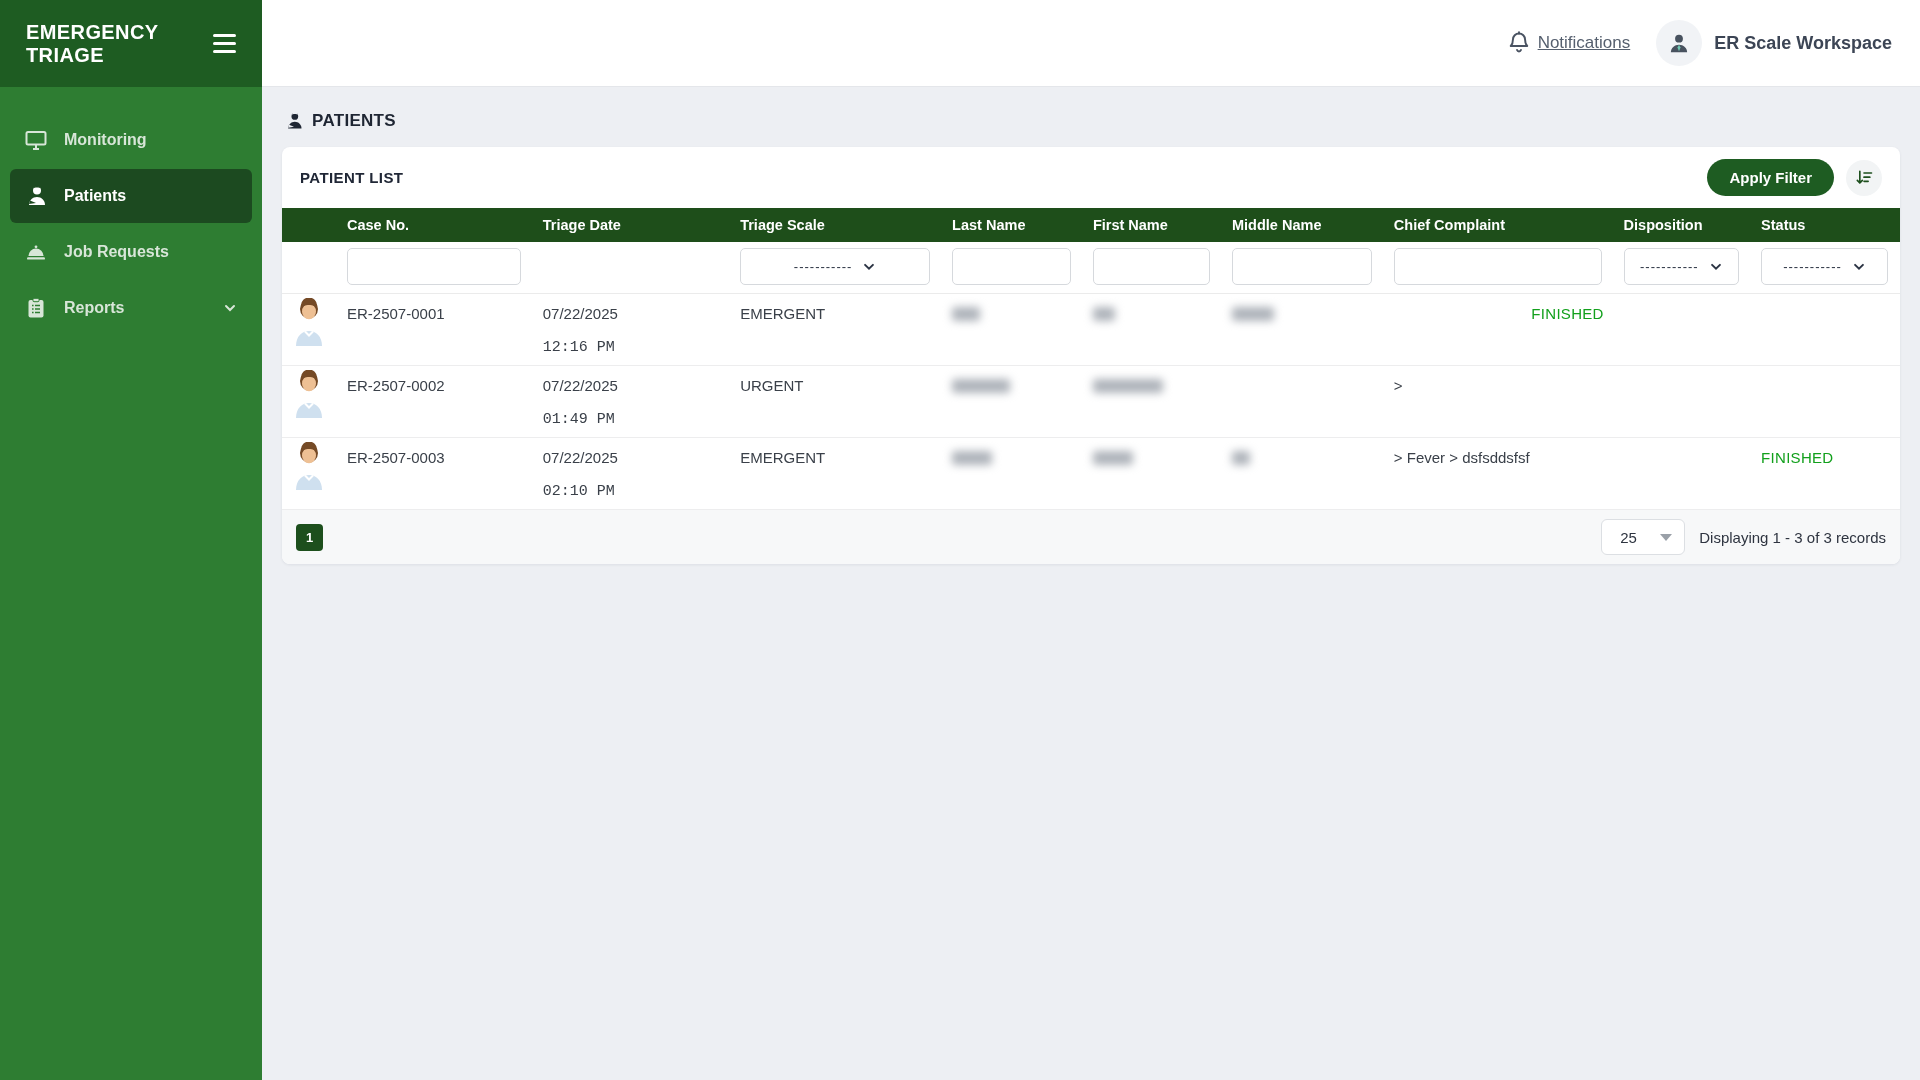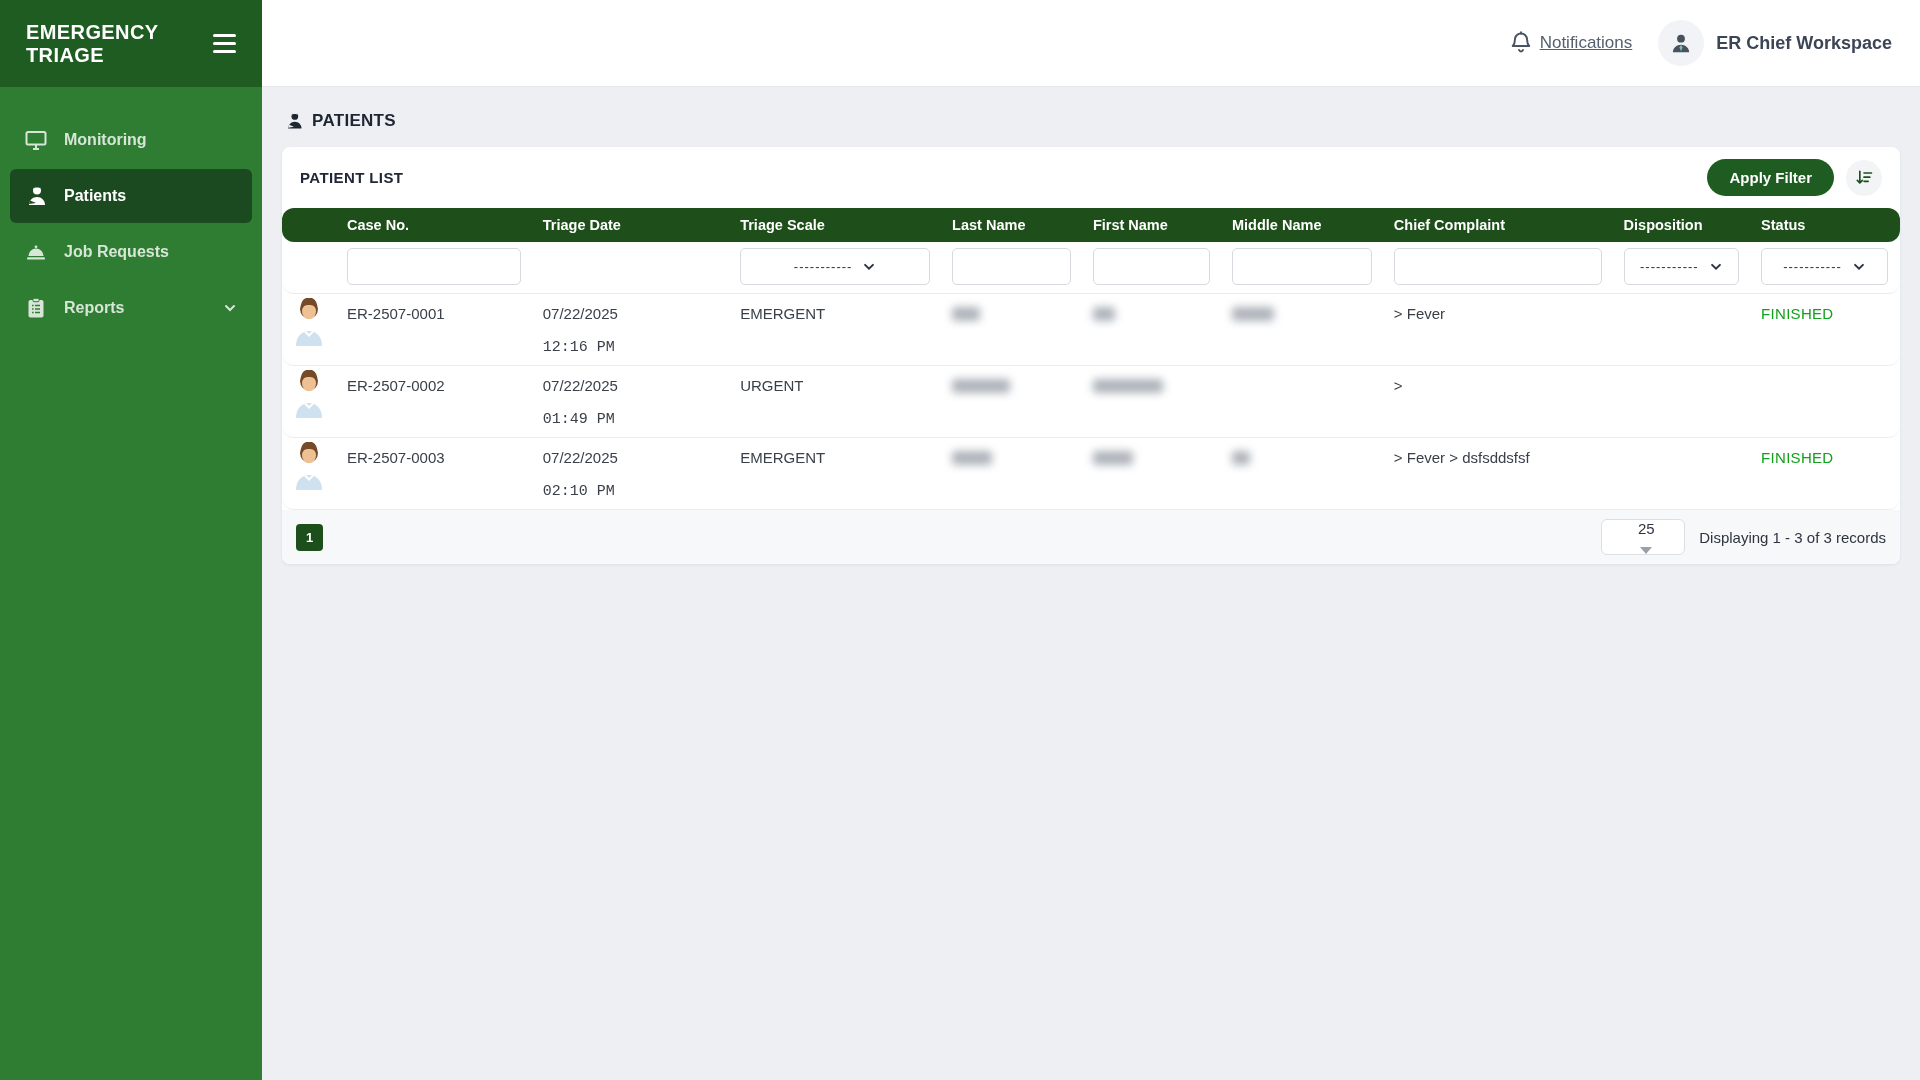--- a/index.html
+++ b/index.html
@@ -40,21 +40,21 @@
   .panel-head { display:flex; align-items:center; justify-content:space-between; padding:12px 18px; }
   .panel-title { font-size:15px; font-weight:800; color:#202736; letter-spacing:.4px; }
   .panel-actions { display:flex; align-items:center; gap:12px; }
   .btn-apply { background:#1e5c22; color:#fff; border:none; border-radius:999px;
     padding:10px 22px; font-size:15px; font-weight:600; font-family:inherit; cursor:pointer; }
   .icon-btn { width:36px; height:36px; border-radius:50%; background:#f2f4f5; border:none;
     display:flex; align-items:center; justify-content:center; cursor:pointer; }
 
   
   .tbl { width:100%; }
-  .tr { display:flex; width:100%;border-radius:12px; }
+  .tr { display:flex; width:100%; }
   .c-av{width:3.4%;} .c-case{width:12.1%;} .c-date{width:12.2%;} .c-scale{width:13.1%;}
   .c-last{width:8.7%;} .c-first{width:8.6%;} .c-mid{width:10.0%;} .c-chief{width:14.2%;}
   .c-disp{width:8.5%;} .c-stat{width:9.2%;}
   .thead { background:#1e4e1a; height:34px; align-items:center; }
   .th { color:#fff; font-weight:bold; font-size:14.5px; padding-left:10px; white-space:nowrap; }
   .filter-row { padding:6px 0 8px 0; border-bottom:1px solid #ebebeb; }
   .fcell { padding:0 12px 0 10px; display:flex; align-items:center; }
   .f-input { width:100%; height:37px; border:1px solid #d6d9dd; border-radius:5px;
     padding:0 8px; font-size:14px; font-family:inherit; color:#2c3340; background:#fff; }
   .f-select { width:100%; height:37px; border:1px solid #d6d9dd; border-radius:5px; background:#fff;
@@ -68,21 +68,21 @@
   .blur-blob { height:14px; border-radius:3px; background:#aeb3ba; filter:blur(4px); margin-top:3px; }
 
   
   .pagin { display:flex; align-items:center; justify-content:space-between;
     background:#f7f8f9; padding:9px 14px; }
   .page-btn { width:27px; height:27px; background:#1d4f1d; color:#fff; border:none;
     border-radius:4px; font-size:13px; font-weight:bold; cursor:pointer; font-family:inherit; }
   .pagin-right { display:flex; align-items:center; gap:14px; }
   .size-select { width:84px; height:36px; background:#fff; border:1px solid #dcdfe3; border-radius:6px;
     display:flex; align-items:center; justify-content:space-between; padding:0 12px 0 18px;
-    font-size:15px; color:#2e3440; cursor:pointer;flex-direction:column; }
+    font-size:15px; color:#2e3440; cursor:pointer; }
   .caret { width:0; height:0; border-left:6px solid transparent; border-right:6px solid transparent;
     border-top:7px solid #9aa0a8; }
   .pagin-summary { font-size:15px; color:#2e3440; }
 
   
   .footer { height:52px; background:#f3f4f6; border-top:1px solid #e0e2e6;
     display:flex; align-items:center; padding-left:26px; font-size:14px; color:#3b4149; }
 
   svg { display:block; }
 </style>
@@ -163,21 +163,21 @@
         <span>Notifications</span>
       </div>
       <div class="workspace">
         <span class="avatar-circle">
           <svg width="26" height="26" viewBox="0 0 24 24">
             <circle cx="12" cy="8" r="3.6" fill="#48525f"></circle>
             <path d="M4.5 20.5c0-4.1 3.4-7 7.5-7s7.5 2.9 7.5 7z" fill="#48525f"></path>
             <path d="M12 13.5l-1.4 2.6 1.4 3.4 1.4-3.4z" fill="#6fc7b2"></path>
           </svg>
         </span>
-        <span class="workspace-label">ER Chief Workspace</span>
+        <span class="workspace-label">ER Scale Workspace</span>
       </div>
     </header>
 
     <div class="content">
       <div class="page-title">
         <span>
           <svg width="20" height="20" viewBox="0 0 24 24" fill="#1f2633">
             <circle cx="13" cy="6.5" r="4"></circle>
             <path d="M9.2 4.5a4 4 0 0 1 7.6 0c-1.2-1.4-6.4-1.4-7.6 0z" fill="#edeff3"></path>
             <path d="M5 21c0-4.5 3.6-8 8-8s8 3.5 8 8z"></path>
@@ -286,21 +286,20 @@
             <div class="td c-scale">EMERGENT</div>
             <div class="td c-last">
                 <div class="blur-blob" style="width:28px"></div>
               </div>
             <div class="td c-first">
                 <div class="blur-blob" style="width:22px"></div>
               </div>
             <div class="td c-mid">
                 <div class="blur-blob" style="width:42px"></div>
               </div>
-            <div class="td c-chief">&gt; Fever</div>
             <div class="td c-disp"></div>
             <div class="td c-stat status" style="color: rgb(18, 160, 28);">FINISHED</div>
           </div>
 
           <div class="tr row">
             <div class="td av-cell c-av">
               <svg width="38" height="50" viewBox="0 0 38 50">
                 <ellipse cx="19" cy="11" rx="9" ry="9.5" fill="#754a26"></ellipse>
                 <ellipse cx="19" cy="13.5" rx="7" ry="7.8" fill="#eec094"></ellipse>
                 <path d="M11.5 11c.6-5.5 14.4-5.5 15 0l.5-3.5a8 8 0 0 0-16 0z" fill="#754a26"></path>

